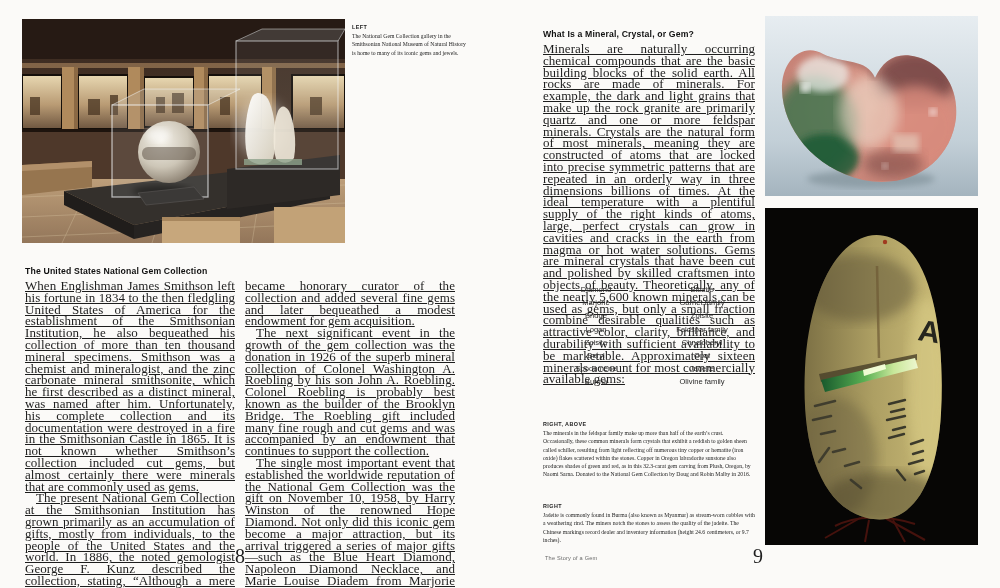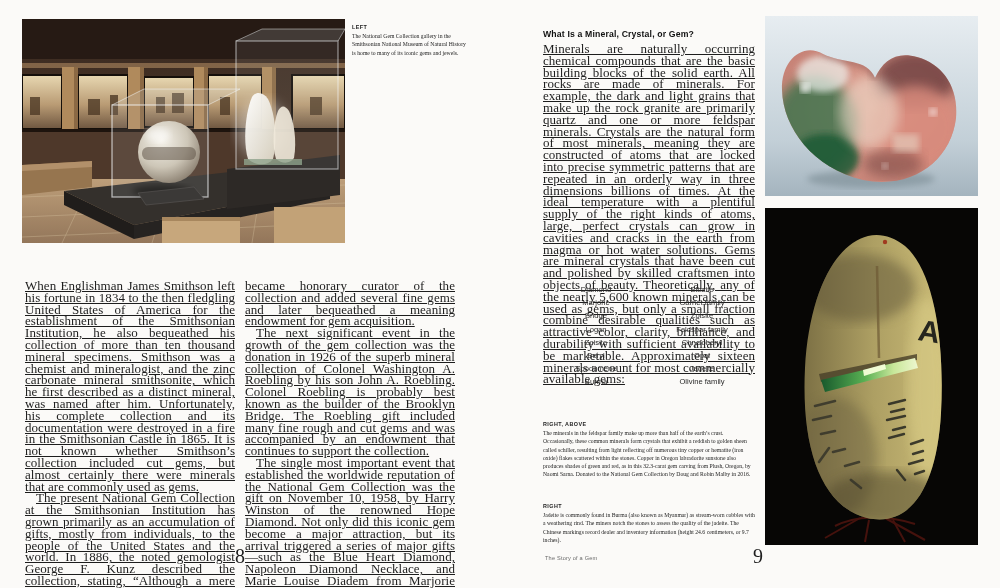--- a/index.html
+++ b/index.html
@@ -147,28 +147,29 @@
         <polygon points="116,174 172,168 182,180 124,186" fill="#3b3937" stroke="#5a5855" stroke-width="0.6"></polygon>
       </g>
     </svg>
   </div>
 
   <div class="abs" style="left:352px;top:24px;width:114px;">
     <div class="cap-label">LEFT</div>
     <div class="cap-text">The National Gem Collection gallery in the Smithsonian National Museum of Natural History is home to many of its iconic gems and jewels.</div>
   </div>
 
+  <div class="abs head" style="left:25px;top:266px;width:430px;">The United States National Gem Collection</div>
 
   <div class="abs body-col" style="left:25px;top:280px;width:210px;height:266px;">
     <p>When Englishman James Smithson left his fortune in 1834 to the then fledgling United States of America for the establishment of the Smithsonian Institution, he also bequeathed his collection of more than ten thousand mineral specimens. Smithson was a chemist and mineralogist, and the zinc carbonate mineral smithsonite, which he first described as a distinct mineral, was named after him. Unfortunately, his complete collection and its documentation were destroyed in a fire in the Smithsonian Castle in 1865. It is not known whether Smithson’s collection included cut gems, but almost certainly there were minerals that are commonly used as gems.</p>
     <p class="indent">The present National Gem Collection at the Smithsonian Institution has grown primarily as an accumulation of gifts, mostly from individuals, to the people of the United States and the world. In 1886, the noted gemologist George F. Kunz described the collection, stating, “Although a mere beginning, it is the most complete public collection of gems in the United States.” The collection received a major boost in 1894 with the bequest of 1,316 precious stones from Philadelphia publisher Dr. Isaac Lea’s extensive collection, gifted by his daughter, Frances Lea Chamberlain. This was followed in 1896 by a notable gift of gems from Mrs. Chamberlain’s husband, Dr. Leander T. Chamberlain. In 1897, Dr. Chamberlain</p>
   </div>
 
   <div class="abs body-col" style="left:245px;top:280px;width:210px;height:266px;">
-    <p>became honorary curator of the collection and added several fine gems and later bequeathed a meaning endowment for gem acquisition.</p>
+    <p>became honorary curator of the collection and added several fine gems and later bequeathed a modest endowment for gem acquisition.</p>
     <p class="indent">The next significant event in the growth of the gem collection was the donation in 1926 of the superb mineral collection of Colonel Washington A. Roebling by his son John A. Roebling. Colonel Roebling is probably best known as the builder of the Brooklyn Bridge. The Roebling gift included many fine rough and cut gems and was accompanied by an endowment that continues to support the collection.</p>
     <p class="indent">The single most important event that established the worldwide reputation of the National Gem Collection was the gift on November 10, 1958, by Harry Winston of the renowned Hope Diamond. Not only did this iconic gem become a major attraction, but its arrival triggered a series of major gifts—such as the Blue Heart Diamond, Napoleon Diamond Necklace, and Marie Louise Diadem from Marjorie Merriweather Post; the Logan Sapphire from Polly Logan; the Hooker Emerald from Janet Annenberg Hooker; the Carmen Lúcia Ruby from Peter Buck; and the recent Whitney Flame Topaz from Coralyn Wright Whitney—that have built the National Gem Collection into one of the greatest public displays of gemstones in the world. New annual gifts assure the collection’s continued growth.</p>
   </div>
 
   <div class="abs folio" style="left:228px;top:545px;width:24px;">8</div>
 
   <div class="abs head" style="left:543px;top:29px;width:212px;">What Is a Mineral, Crystal, or Gem?</div>
 
   <div class="abs body-col" style="left:543px;top:43px;width:212px;height:206px;">
     <p>Minerals are naturally occurring chemical compounds that are the basic building blocks of the solid earth. All rocks are made of minerals. For example, the dark and light grains that make up the rock granite are primarily quartz and one or more feldspar minerals. Crystals are the natural form of most minerals, meaning they are constructed of atoms that are locked into precise symmetric patterns that are repeated in an orderly way in three dimensions billions of times. At the ideal temperature with a plentiful supply of the right kinds of atoms, large, perfect crystals can grow in cavities and cracks in the earth from magma or hot water solutions. Gems are mineral crystals that have been cut and polished by skilled craftsmen into objects of beauty. Theoretically, any of the nearly 5,600 known minerals can be used as gems, but only a small fraction combine desirable qualities such as attractive color, clarity, brilliance, and durability with sufficient availability to be marketable. Approximately sixteen minerals account for most commercially available gems:</p>

